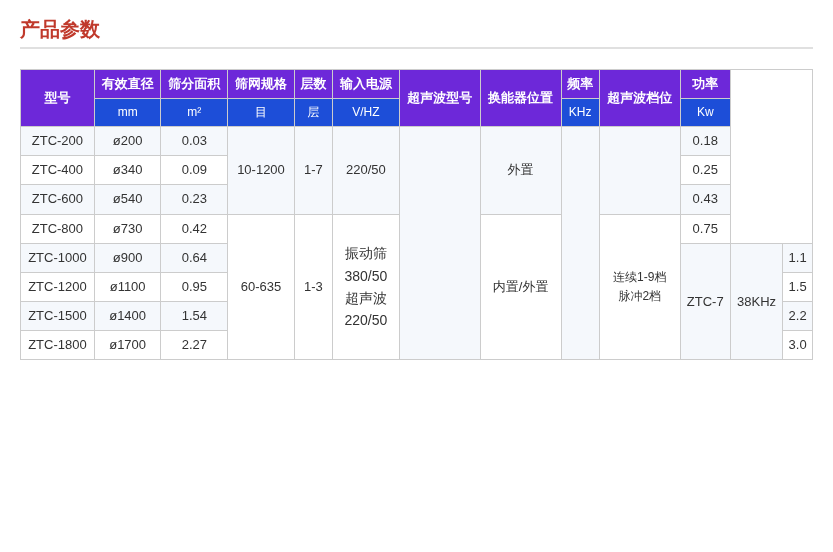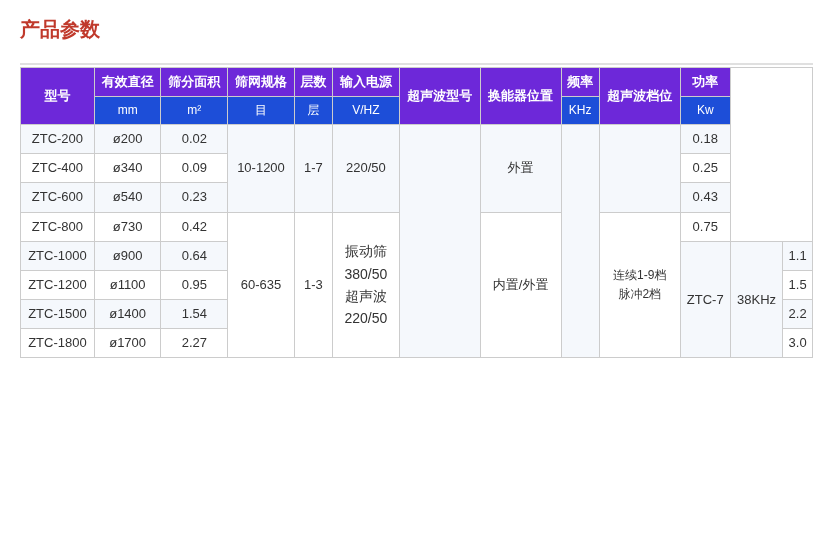--- a/index.html
+++ b/index.html
@@ -12,22 +12,22 @@
     .page {
       width: 833px;
       min-height: 552px;
       padding: 16px 20px;
       background: #fff;
     }
     .page-header {
       display: flex;
       align-items: center;
       gap: 12px;
-      margin-bottom: 2px;
-      padding-bottom: 20px;
+      margin-bottom: 20px;
+      padding-bottom: 4px;
       border-bottom: 2px solid #e0e0e0;
     }
     .page-title-cn {
       font-size: 20px;
       font-weight: bold;
       color: #c0392b;
     }
     .page-title-en {
       font-size: 12px;
       color: #999;
@@ -144,21 +144,21 @@
           <th>V/HZ</th>
           <th>KHz</th>
           <th>Kw</th>
         </tr>
       </thead>
       <tbody id="table-body">
 
       <tr>
             <td>ZTC-200</td>
             <td>ø200</td>
-            <td>0.02</td>
+            <td>0.03</td>
             <td rowspan="3">10-1200</td>
             <td rowspan="3">1-7</td>
             <td rowspan="3">220/50</td>
             <td rowspan="8"></td>
             <td rowspan="3">外置</td>
             <td rowspan="8"></td>
             <td rowspan="3"></td>
             <td>0.18</td>
           </tr>
           <tr>

